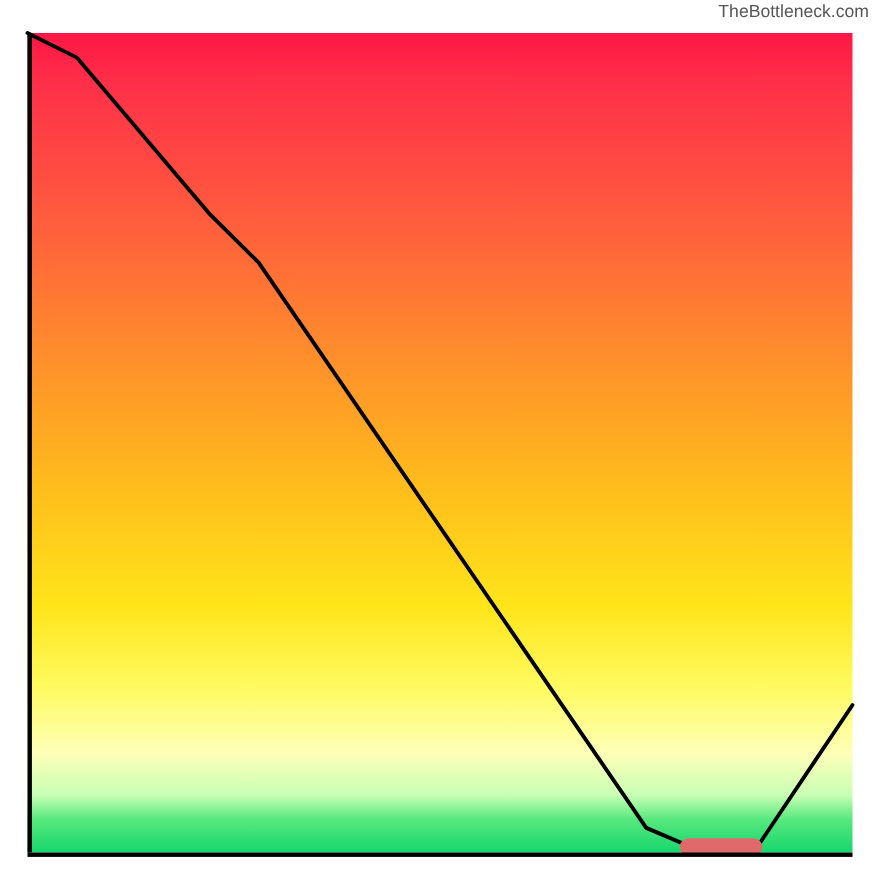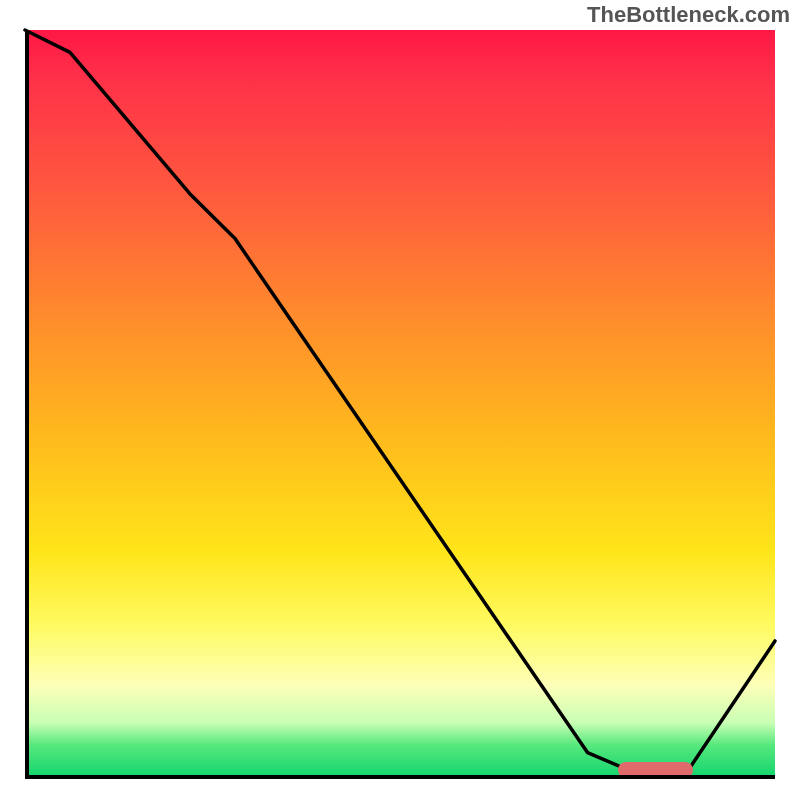--- a/index.html
+++ b/index.html
@@ -13,22 +13,22 @@
   .container {
     position: relative;
     width: 800px;
     height: 800px;
   }
   .watermark {
     position: absolute;
     top: 2px;
     right: 10px;
     color: #555555;
-    font-size: 22px;
-    font-weight: 700;
+    font-size: 16px;
+    font-weight: 400;
     user-select: none;
   }
   .plot-area {
     position: absolute;
     left: 25px;
     top: 30px;
     width: 750px;
     height: 745px;
   }
   .gradient-fill {

